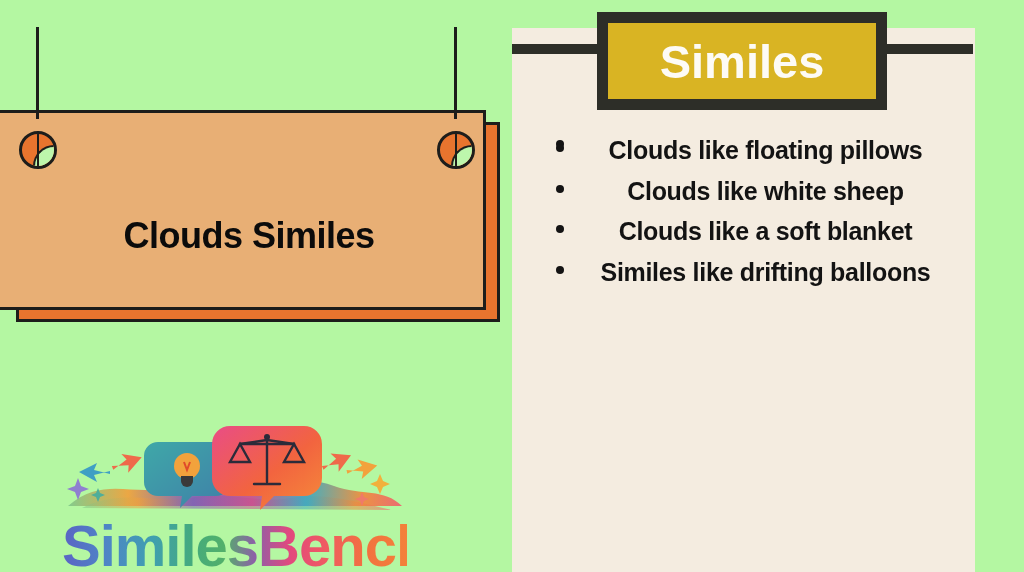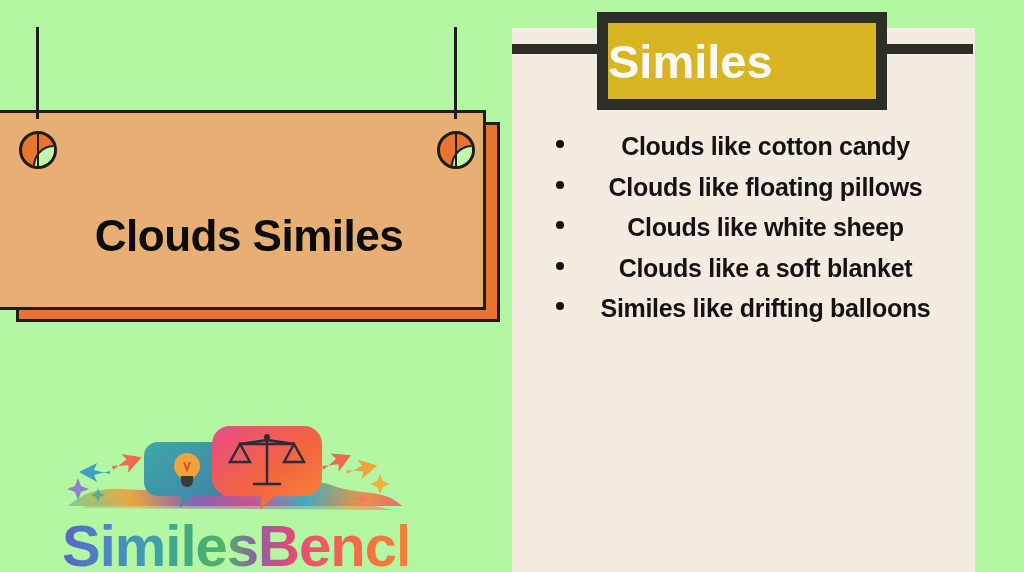--- a/index.html
+++ b/index.html
@@ -57,21 +57,21 @@
     z-index: 2;
   }
   #sign-title {
     position: absolute;
     left: 0; right: 14px;
     top: 110px;
     height: 252px;
     display: flex;
     align-items: center;
     justify-content: center;
-    font-size: 44px;
+    font-size: 36px;
     font-weight: 700;
     letter-spacing: -0.5px;
     color: #0b0b0b;
     z-index: 4;
     pointer-events: none;
   }
 
   .ornament {
     position: absolute;
     width: 38px; height: 38px;
@@ -153,20 +153,21 @@
     left: 597px;
     top: 12px;
     width: 290px;
     height: 98px;
     background: #d9b423;
     border: 11px solid #2d2e28;
     box-sizing: border-box;
     z-index: 3;
     display: flex;
     align-items: center;
+    justify-content: center;
   }
   #header-title {
     font-size: 47px;
     font-weight: 700;
     color: #fdfbf5;
     letter-spacing: 0px;
     line-height: 1;
   }
 
   #simile-list {
@@ -287,20 +288,20 @@
   </div>
 
   <div id="right-panel" style="background: rgb(244, 236, 224);"></div>
   <div id="header-rule" style="background: rgb(45, 46, 40);"></div>
 
   <div id="header-box" style="background: rgb(217, 180, 35); border-color: rgb(45, 46, 40);">
     <span id="header-title" style="color: rgb(253, 251, 245);">Similes</span>
   </div>
 
   <ul id="simile-list">
-      <li><span class="bullet-dot"></span><span>Clouds like cotton candy</span></li>
+      <li><span class="bullet-dot"></span></li>
       <li><span class="bullet-dot"></span><span>Clouds like floating pillows</span></li>
       <li><span class="bullet-dot"></span><span>Clouds like white sheep</span></li>
       <li><span class="bullet-dot"></span><span>Clouds like a soft blanket</span></li>
       <li><span class="bullet-dot"></span><span>Similes like drifting balloons</span></li>
     </ul>
 
 </div>
 
 </body></html>

